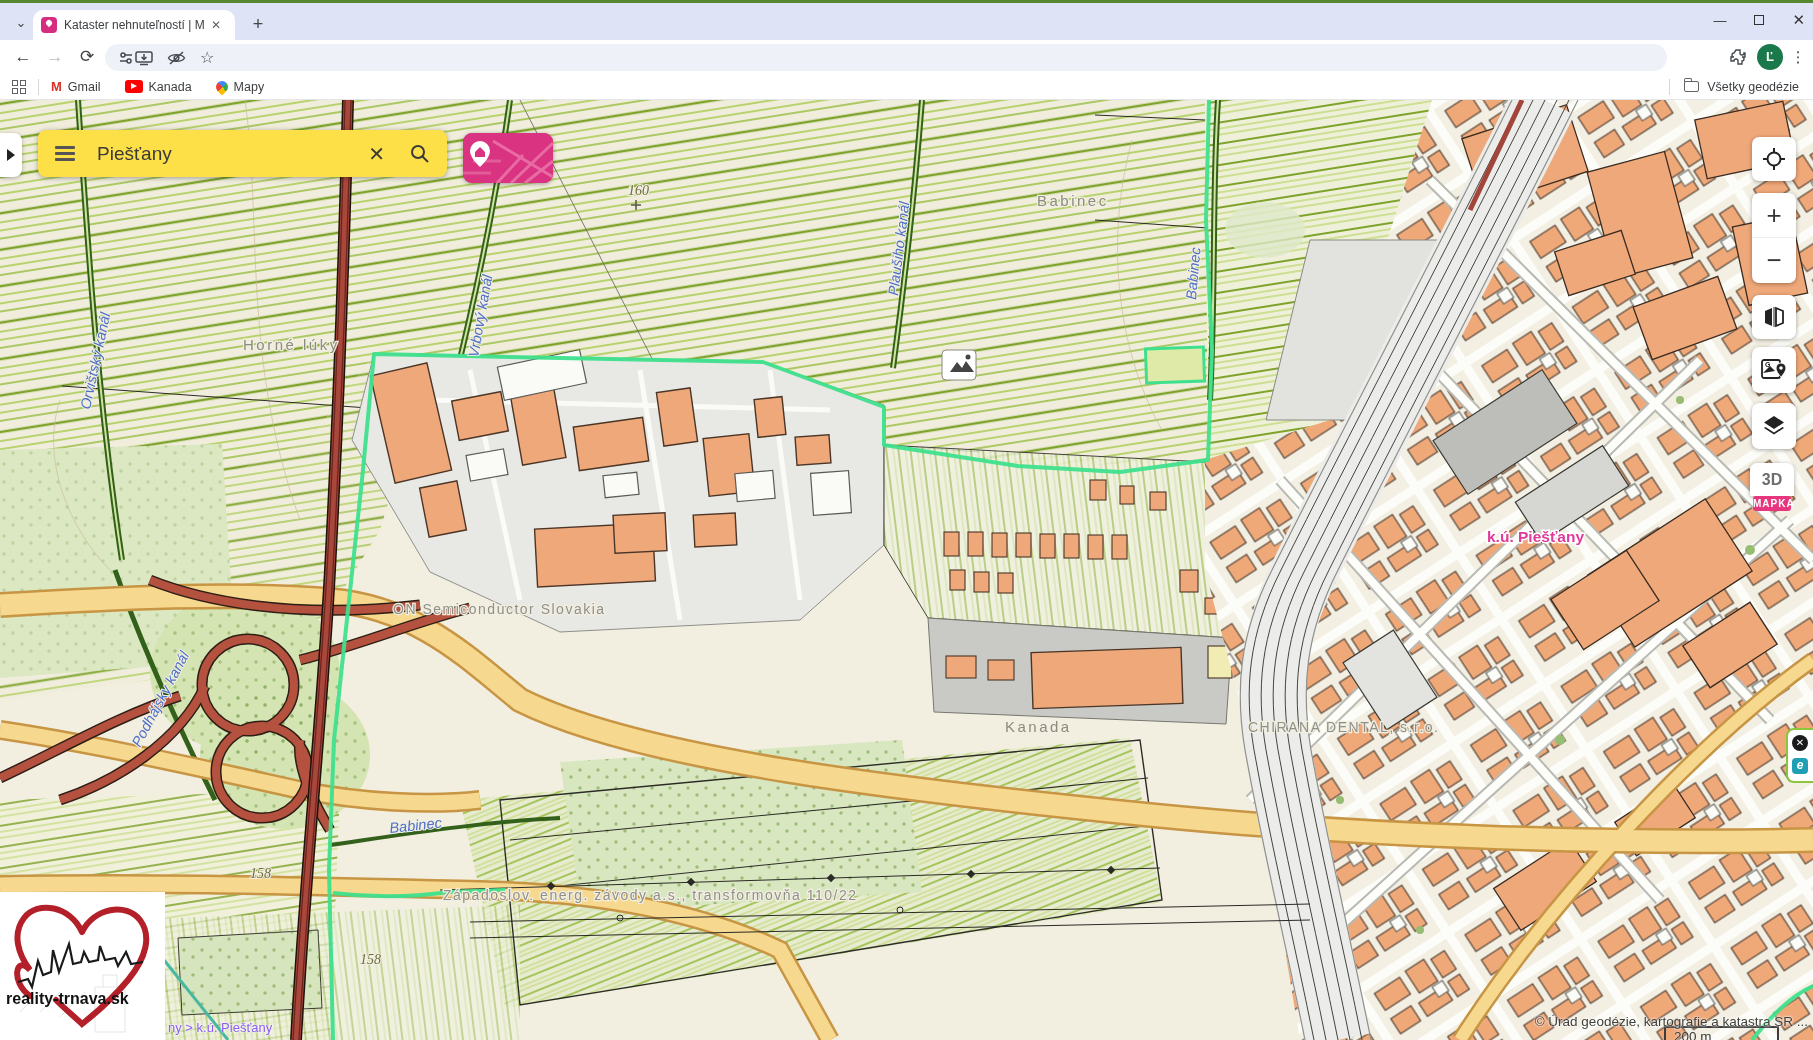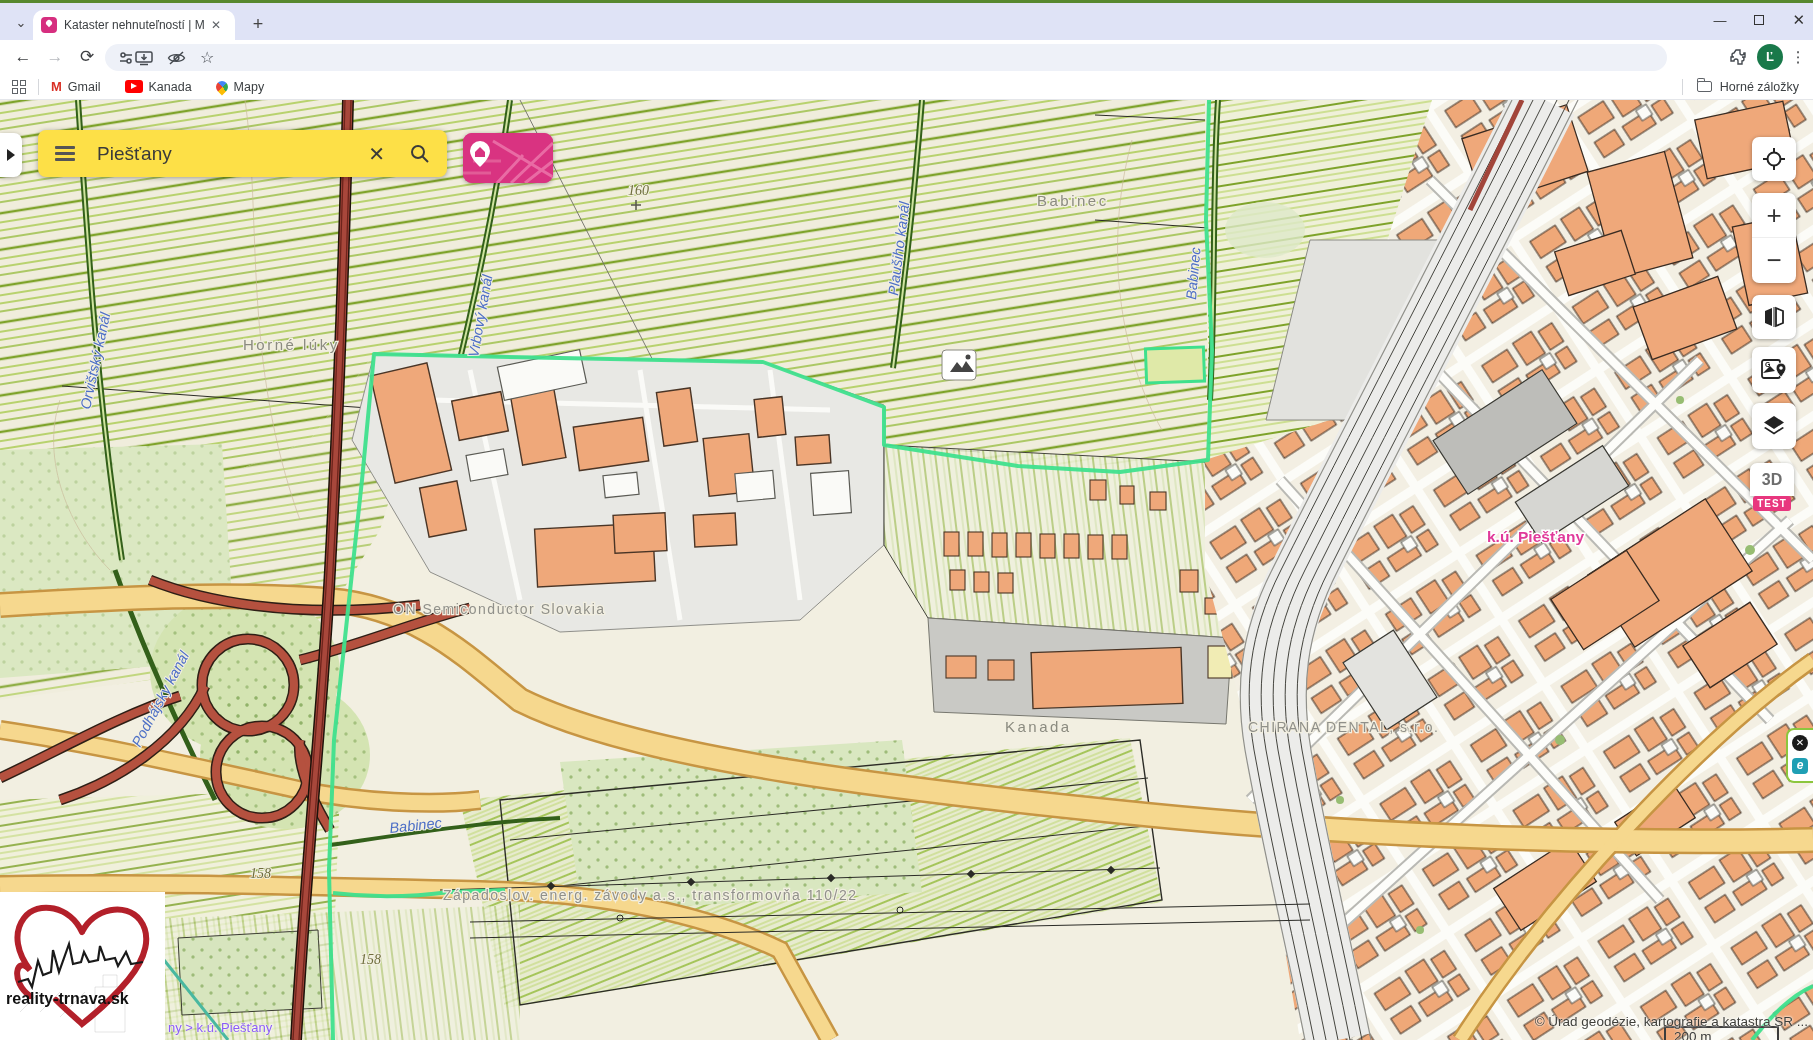--- a/index.html
+++ b/index.html
@@ -485,21 +485,21 @@
     <span class="yt"></span>
     <span>Kanada</span>
   </span>
   <span class="bm-item">
     <span class="gpin"></span>
     <span>Mapy</span>
   </span>
   <span class="bm-right">
     <span class="bm-sep"></span>
     <span class="folder"></span>
-    <span>Horné záložky</span>
+    <span>Všetky geodézie</span>
   </span>
 </div>
 
 <div class="overlay side-tab"></div>
 
 <div class="overlay searchcard">
   <div class="burger">
       <span></span>
       <span></span>
       <span></span>
@@ -550,21 +550,21 @@
     <circle cx="20" cy="11" r="1.8" fill="#fff"></circle>
   </svg>
 </div>
 <div class="ctl" style="top:403px;height:46px;">
   <svg width="26" height="26" viewBox="0 0 26 26" style="margin-top:10px;">
     <path d="M13 3 L23 9.5 L13 16 L3 9.5 Z" fill="#222"></path>
     <path d="M4.5 14 L13 19.5 L21.5 14 L23 15 L13 21.5 L3 15 Z" fill="#222"></path>
   </svg>
 </div>
 <div class="btn3d">3D</div>
-<div class="testbadge">TEST</div>
+<div class="testbadge">MAPKA</div>
 
 <div class="overlay edgewidget">
   <div class="cx">✕</div>
   <div class="eic">e</div>
 </div>
 
 <div class="overlay rtlogo">
   <svg width="165" height="148" viewBox="0 0 165 148">
     <rect width="165" height="148" fill="#fff"></rect>
     <g opacity=".18" stroke="#777" fill="none">

